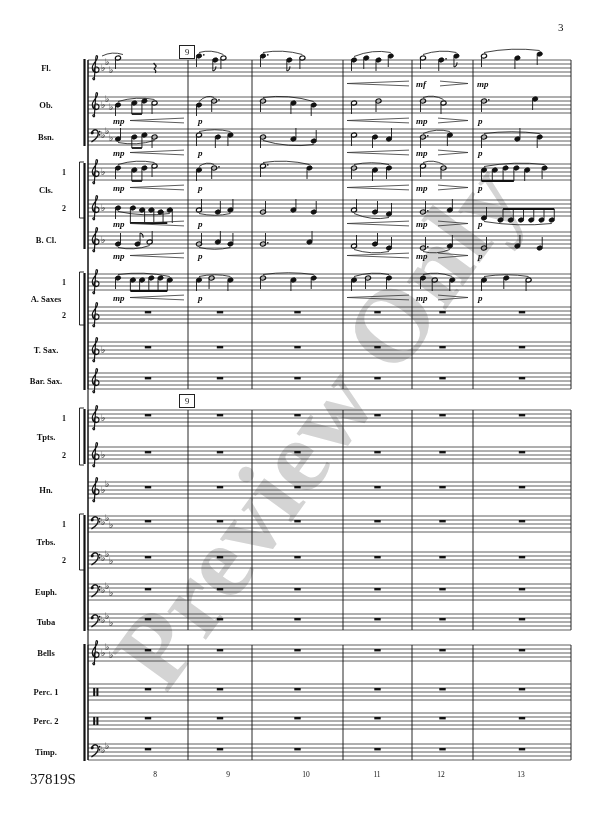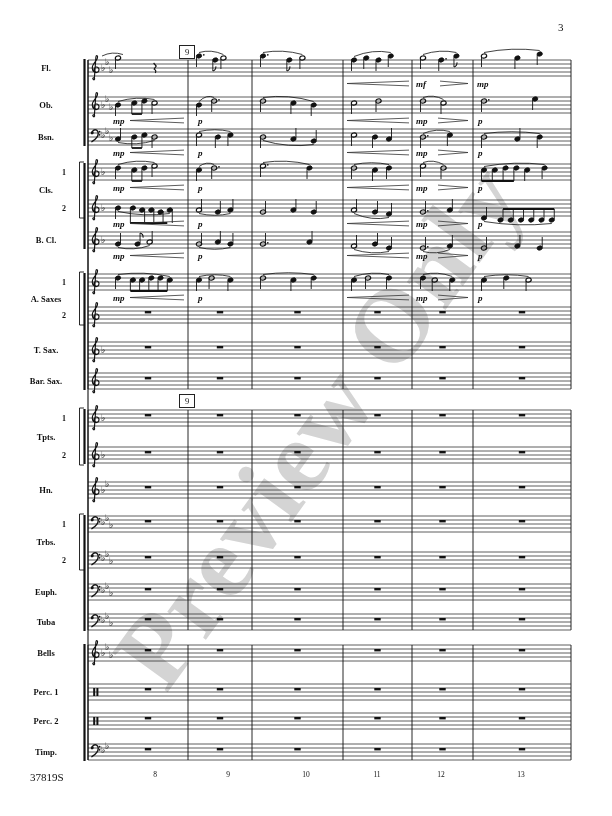--- a/index.html
+++ b/index.html
@@ -3,21 +3,21 @@
 <meta charset="utf-8">
 <style>
   html,body{margin:0;padding:0;background:#888;}
   .page{position:relative;width:612px;height:816px;background:#ffffff;overflow:hidden;
         font-family:"Liberation Serif","DejaVu Serif",serif;}
   .watermark{position:absolute;left:318px;top:425px;transform:translate(-50%,-50%) rotate(-54deg);
         white-space:nowrap;font-weight:bold;font-size:104px;letter-spacing:1px;color:#d4d4d4;
         z-index:1;font-family:"Liberation Serif","DejaVu Serif",serif;}
   #score-svg{position:absolute;left:0;top:0;z-index:2;}
   .pagenum{position:absolute;top:21px;left:558px;font-size:11px;color:#111;z-index:3;}
-  .catalog{position:absolute;top:771px;left:30px;font-size:11px;color:#111;z-index:3;}
+  .catalog{position:absolute;top:771px;left:30px;font-size:15px;color:#111;z-index:3;}
   .rehearsal{position:absolute;width:14px;height:12px;border:1px solid #222;background:#fff;
         font-size:8.5px;text-align:center;line-height:12px;color:#111;z-index:3;}
   .rm-top{left:179px;top:45px;}
   .rm-brass{left:179px;top:394px;}
 </style>
 </head>
 <body>
 
 <div class="page">
   <div class="watermark">Preview Only</div>

